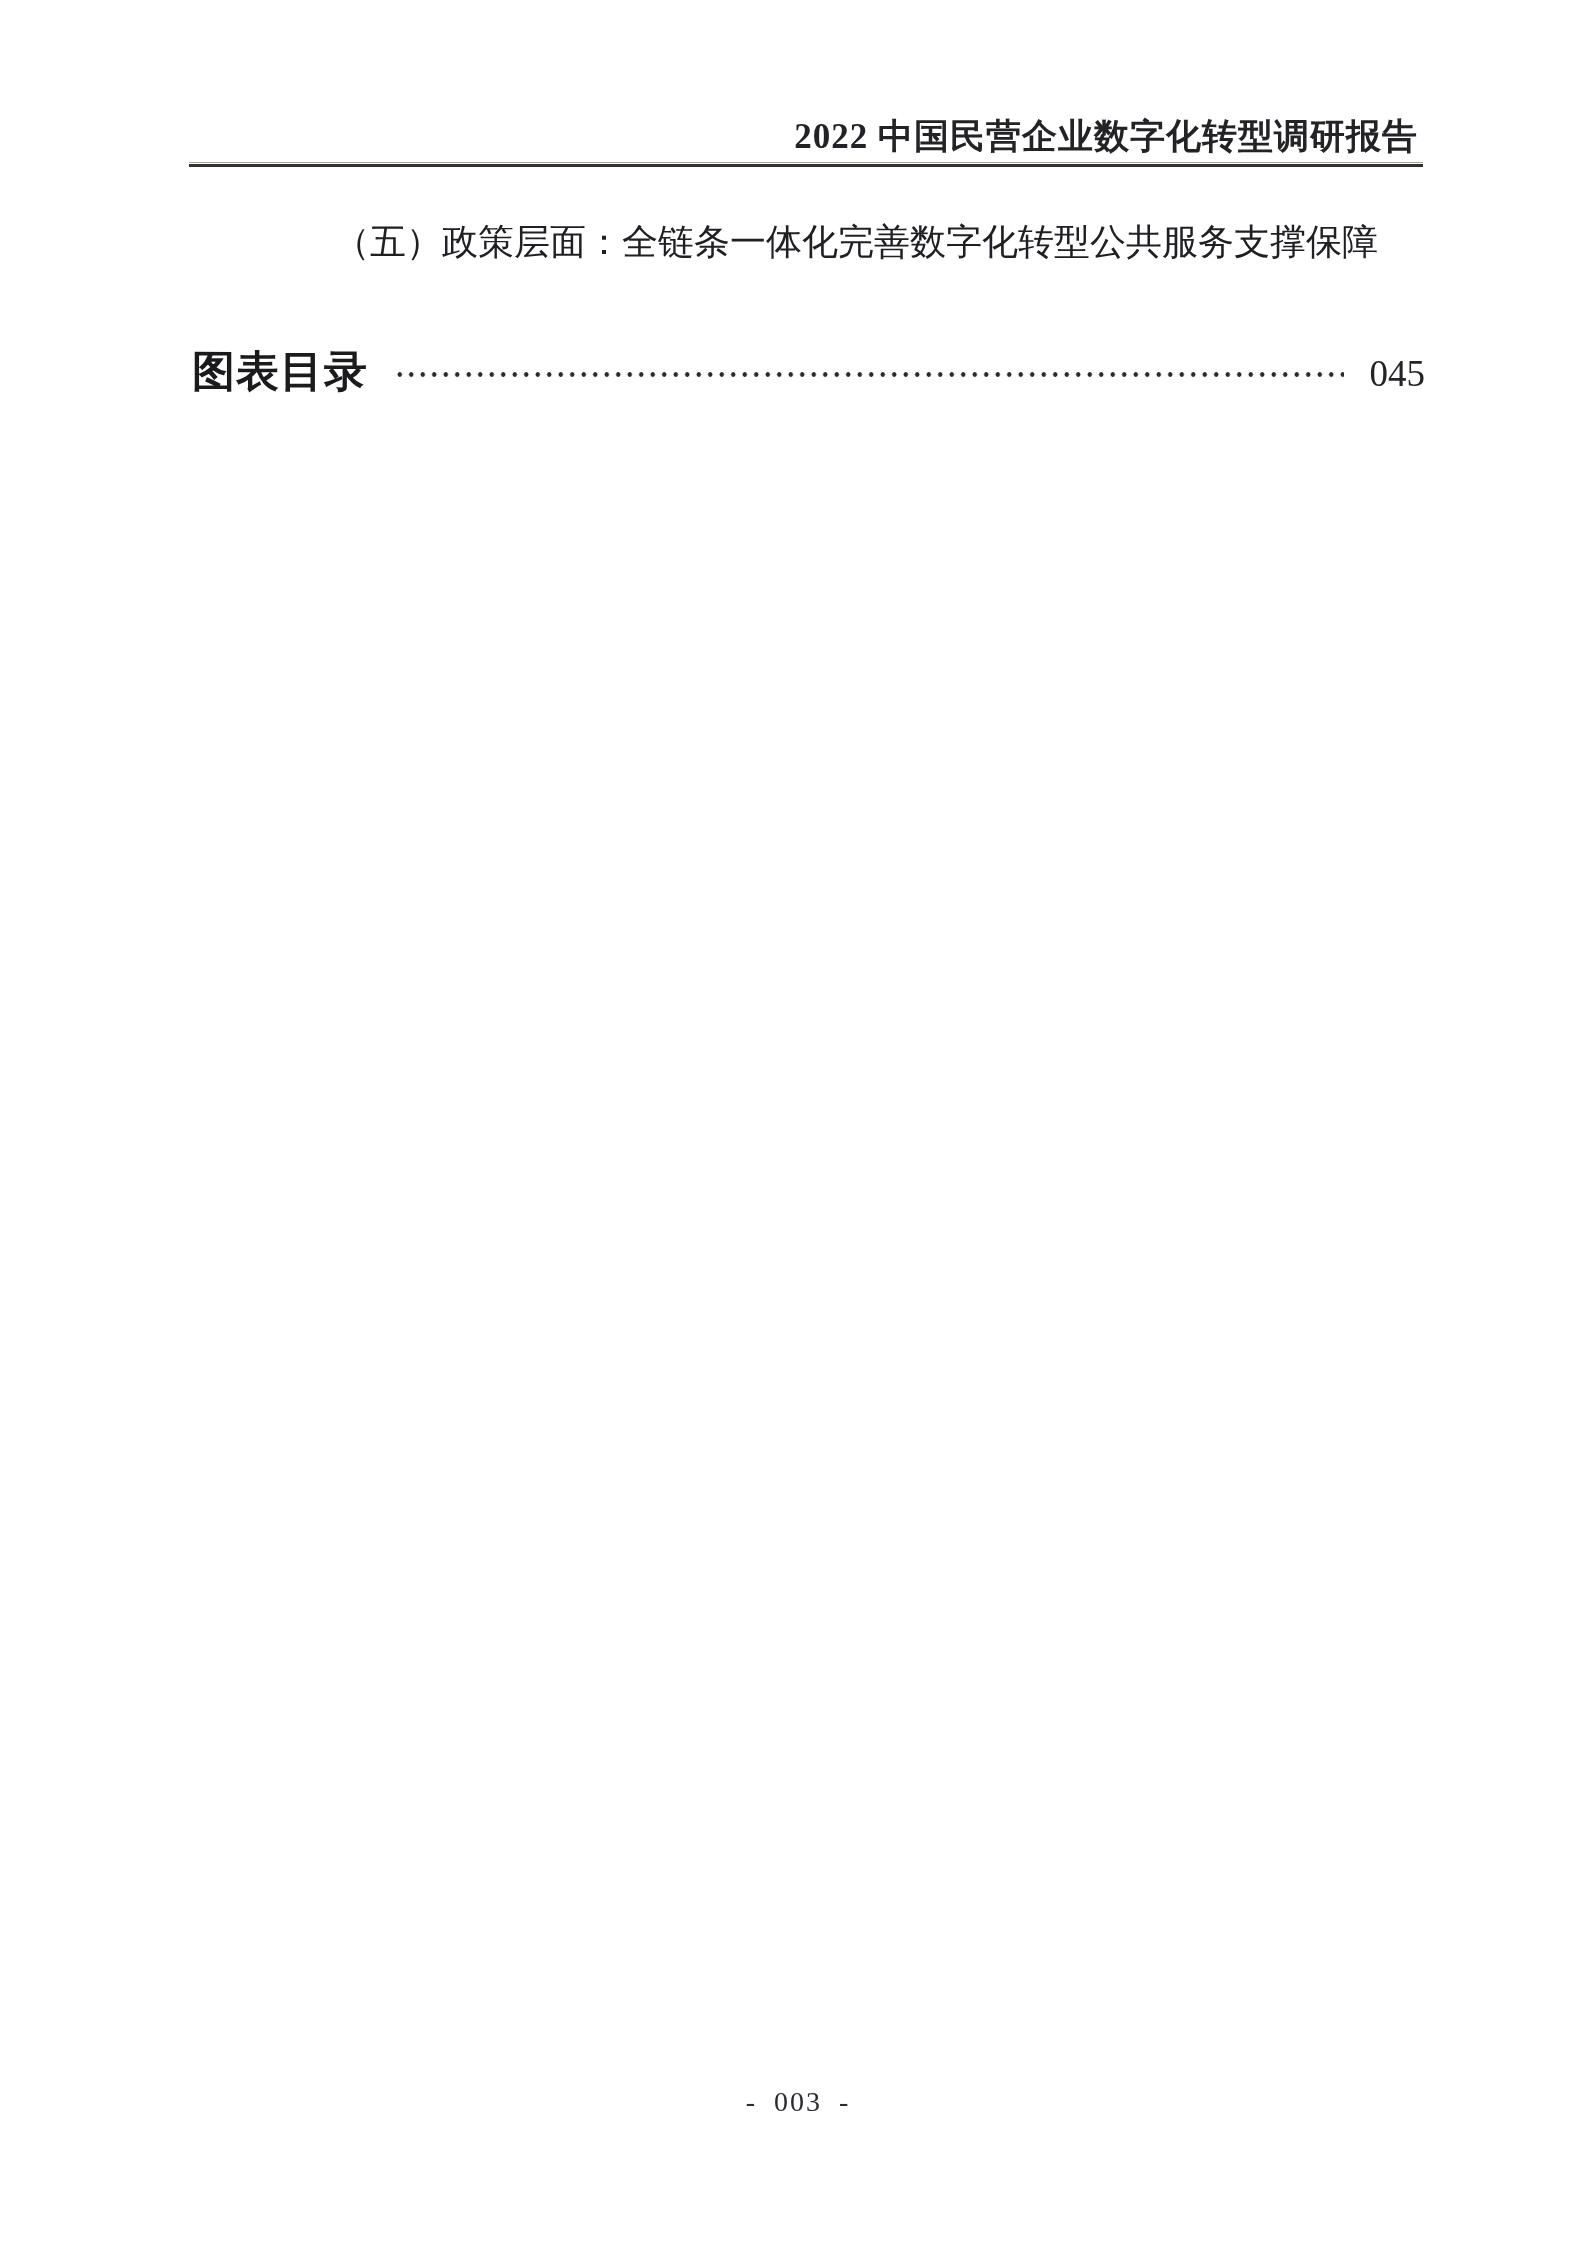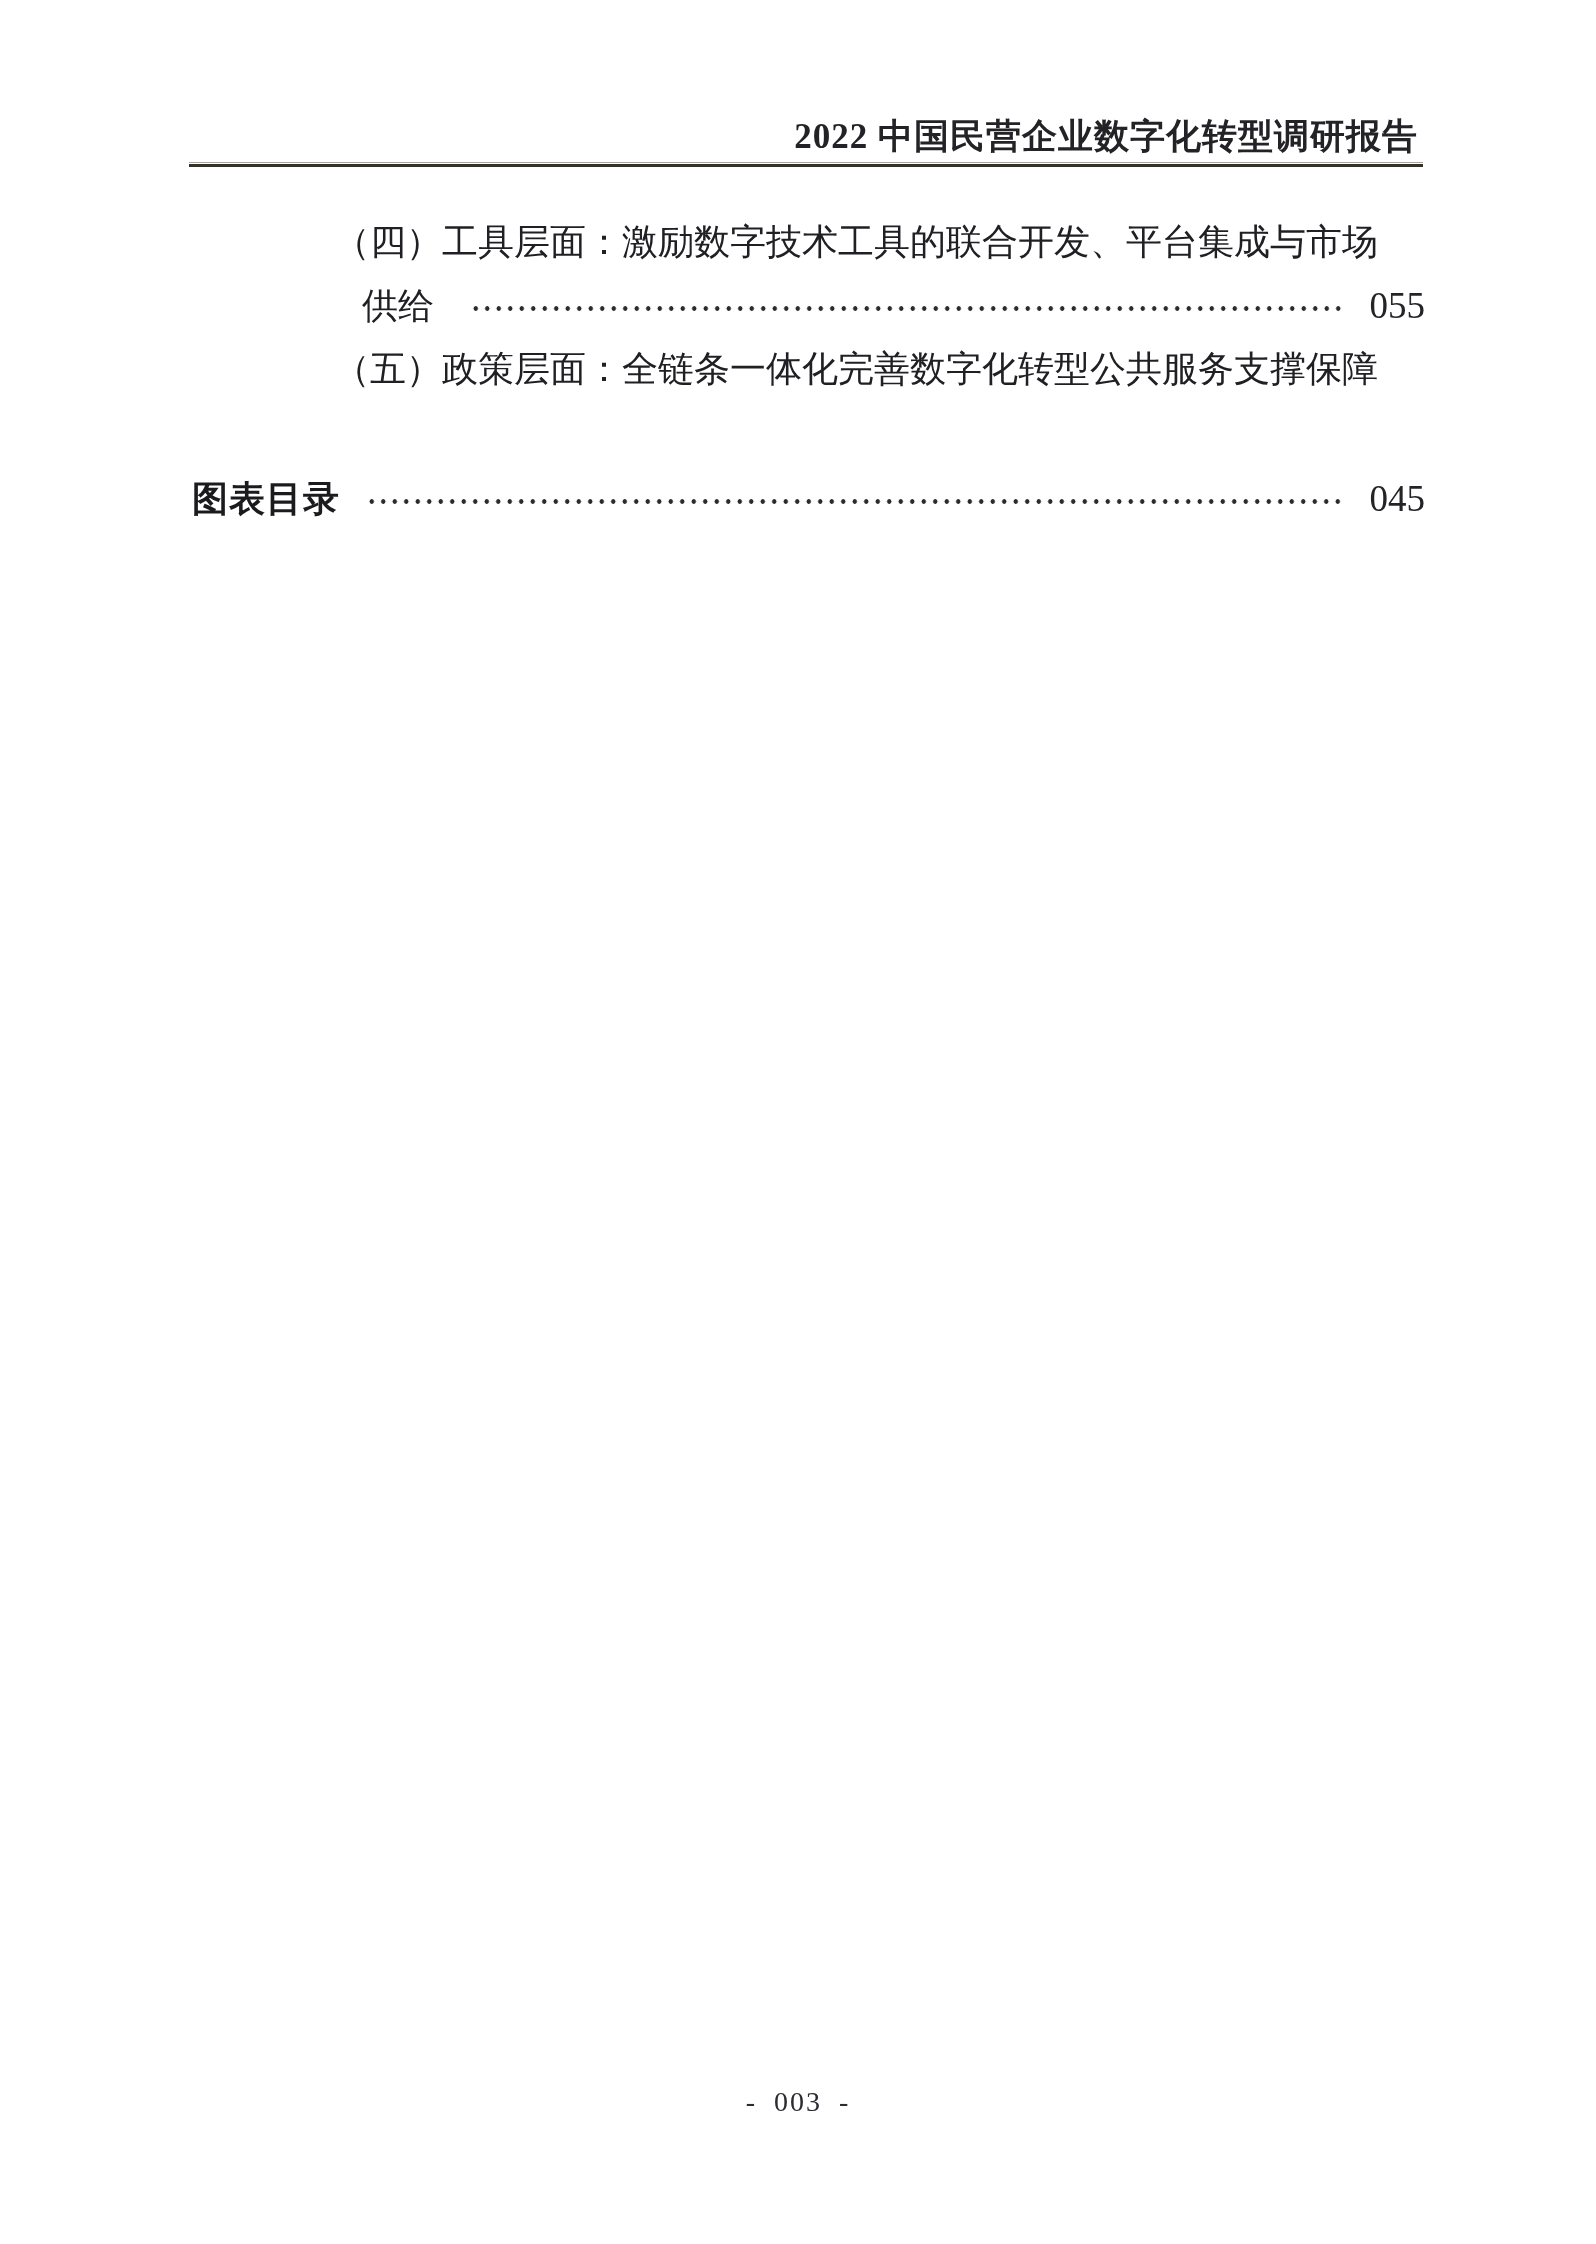--- a/index.html
+++ b/index.html
@@ -75,21 +75,21 @@
   }
 
   .figures-row {
     display: flex;
     align-items: baseline;
     margin-top: 66px;
     padding-left: 192px;
     padding-right: 171px;
   }
   .figures-label {
-    font-size: 36px;
+    font-size: 43px;
     font-weight: bold;
     color: #1b1b1e;
     white-space: nowrap;
     letter-spacing: 1px;
   }
   .figures-row .leader { margin-left: 26px; }
 
   
   .footer-pagenum {
     position: absolute;
@@ -106,28 +106,20 @@
 </head>
 <body>
 
 <div class="page">
 
   <div class="header-title">2022 中国民营企业数字化转型调研报告</div>
   <div class="header-rule"></div>
 
   <div class="toc">
 
-    <div>
-      <div class="toc-line1">（四）工具层面：激励数字技术工具的联合开发、平台集成与市场</div>
-      <div class="toc-line2">
-        <span class="toc-label">供给</span>
-        <span class="leader"></span>
-        <span class="toc-pagenum">055</span>
-      </div>
-    </div>
 
     <div>
       <div class="toc-line1">（五）政策层面：全链条一体化完善数字化转型公共服务支撑保障</div>
     </div>
 
     <div class="figures-row">
       <span class="figures-label">图表目录</span>
       <span class="leader"></span>
       <span class="toc-pagenum">045</span>
     </div>

